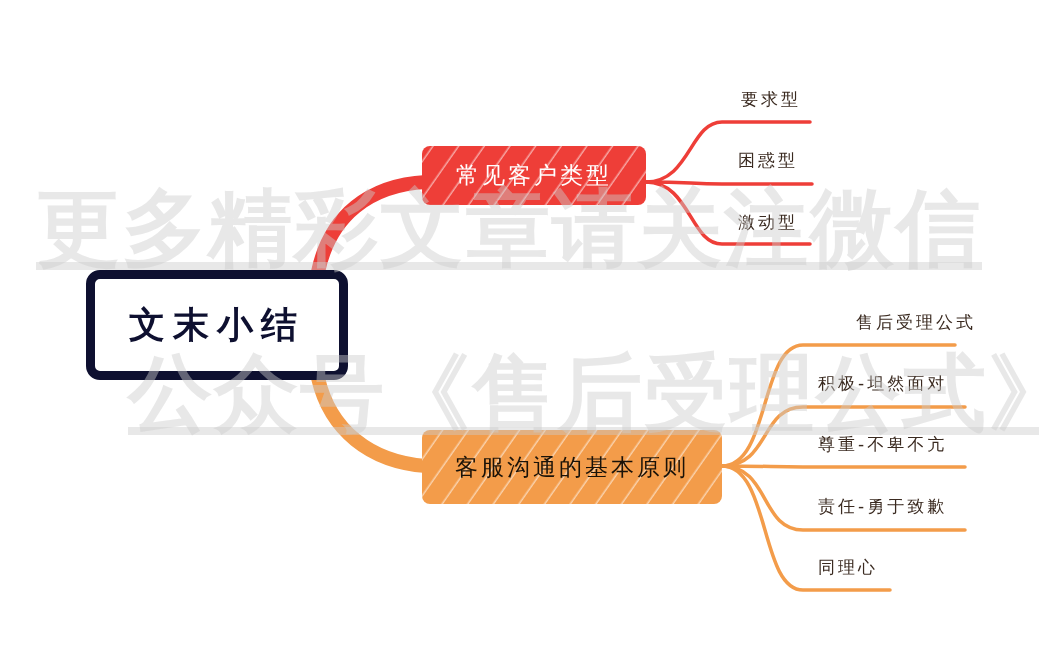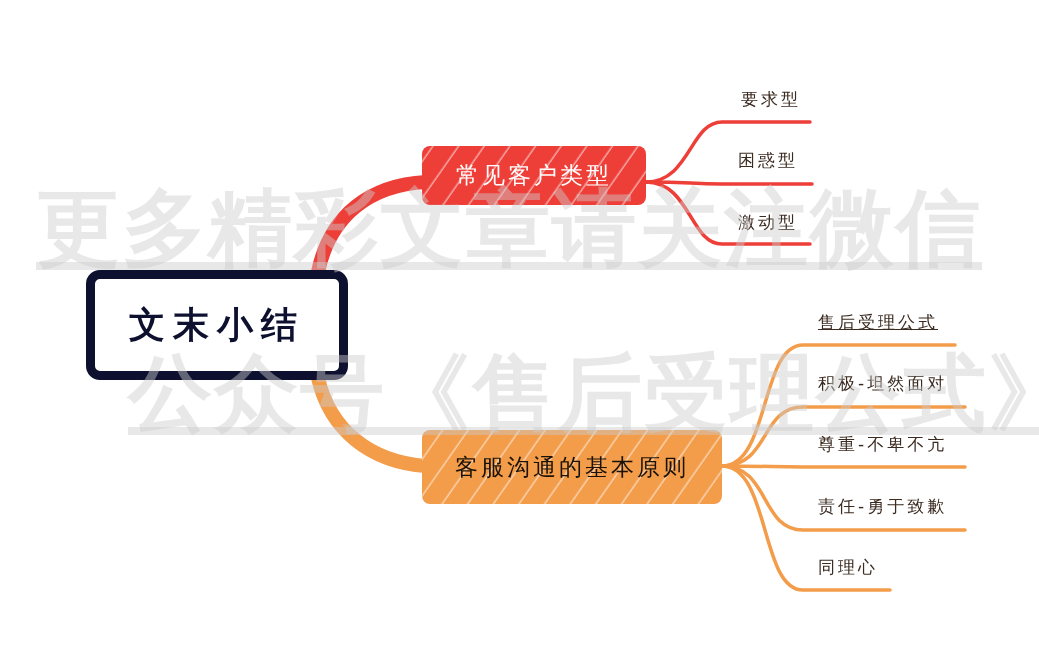--- a/index.html
+++ b/index.html
@@ -82,20 +82,20 @@
   <span class="topic-label">常见客户类型</span>
 </div>
 <div class="topic topic-orange">
   <span class="topic-label">客服沟通的基本原则</span>
 </div>
 
 <div class="leaf" style="left:696px; top:88px;margin-left:45px;">要求型</div>
 <div class="leaf" style="left:738px; top:149px;">困惑型</div>
 <div class="leaf" style="left:738px; top:211px;">激动型</div>
 
-<div class="leaf" style="left:818px; top:311px;text-decoration:underline;">售后受理公式</div>
+<div class="leaf" style="left:856px; top:311px;">售后受理公式</div>
 <div class="leaf" style="left:818px; top:372px;">积极-坦然面对</div>
 <div class="leaf" style="left:818px; top:433px;">尊重-不卑不亢</div>
 <div class="leaf" style="left:818px; top:495px;">责任-勇于致歉</div>
 <div class="leaf" style="left:818px; top:556px;">同理心</div>
 
 <div class="watermark wm1">更多精彩文章请关注微信</div>
 <div class="watermark wm2">公众号《售后受理公式》</div>
 
 </body></html>

